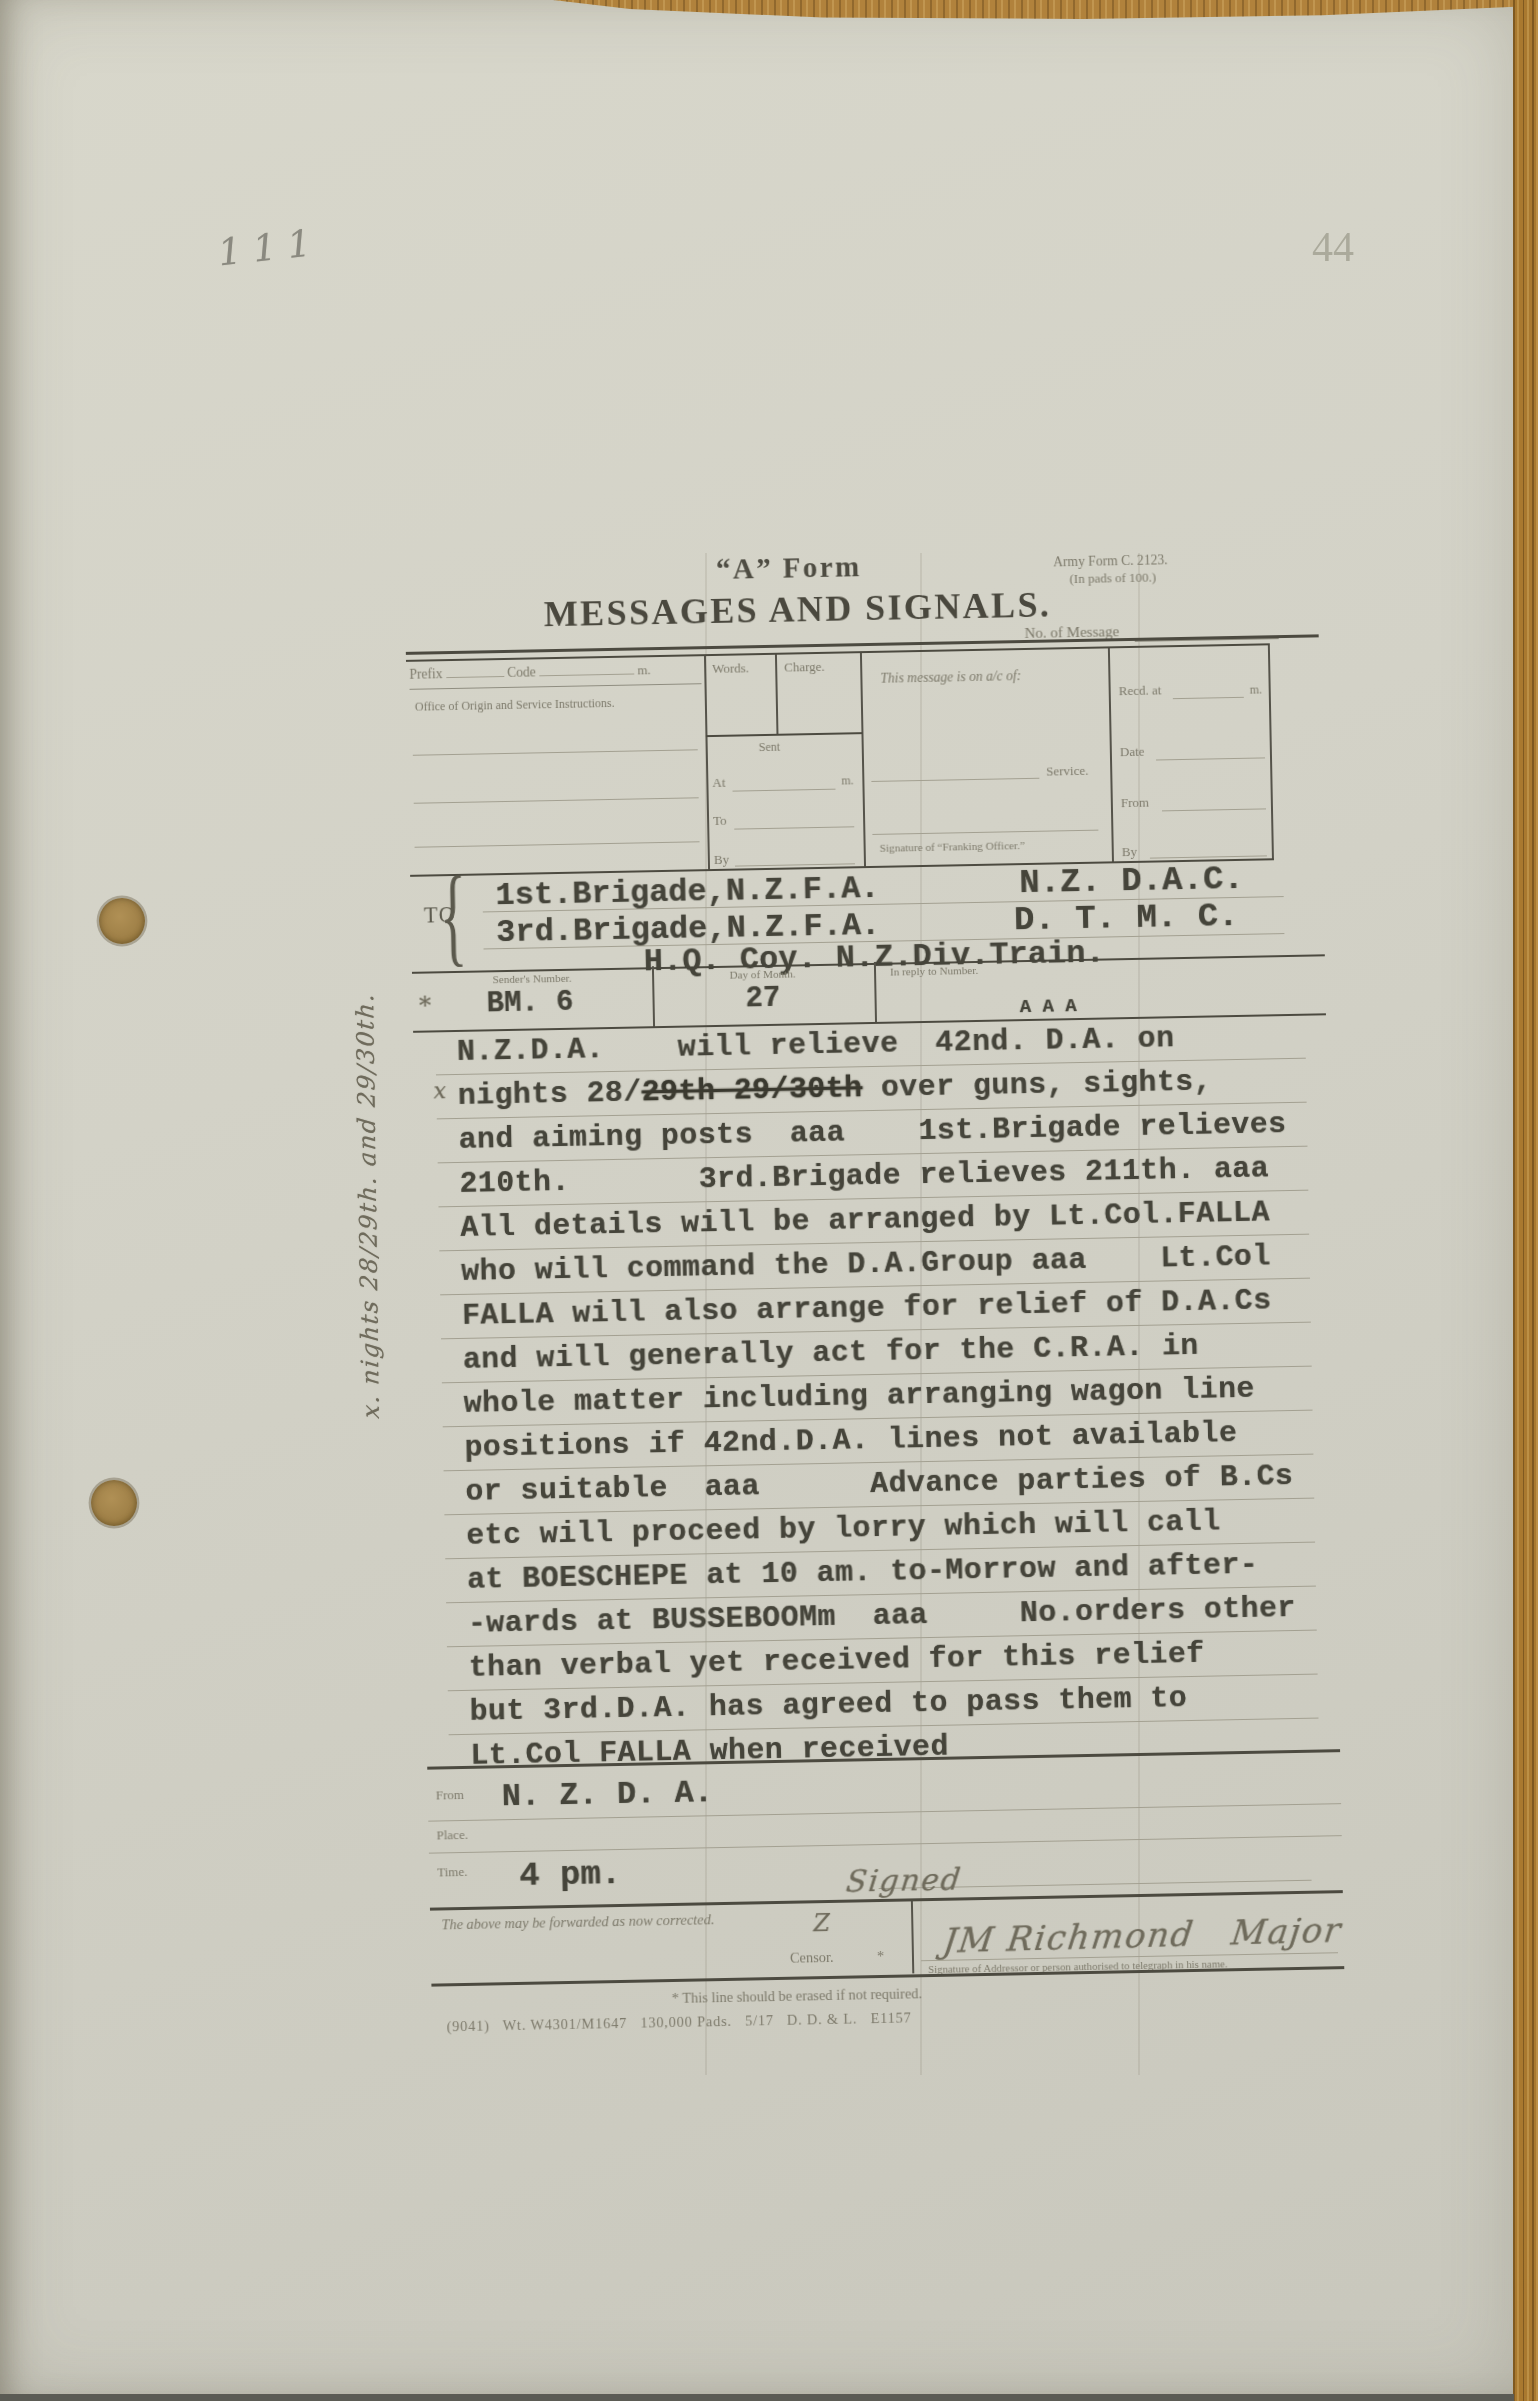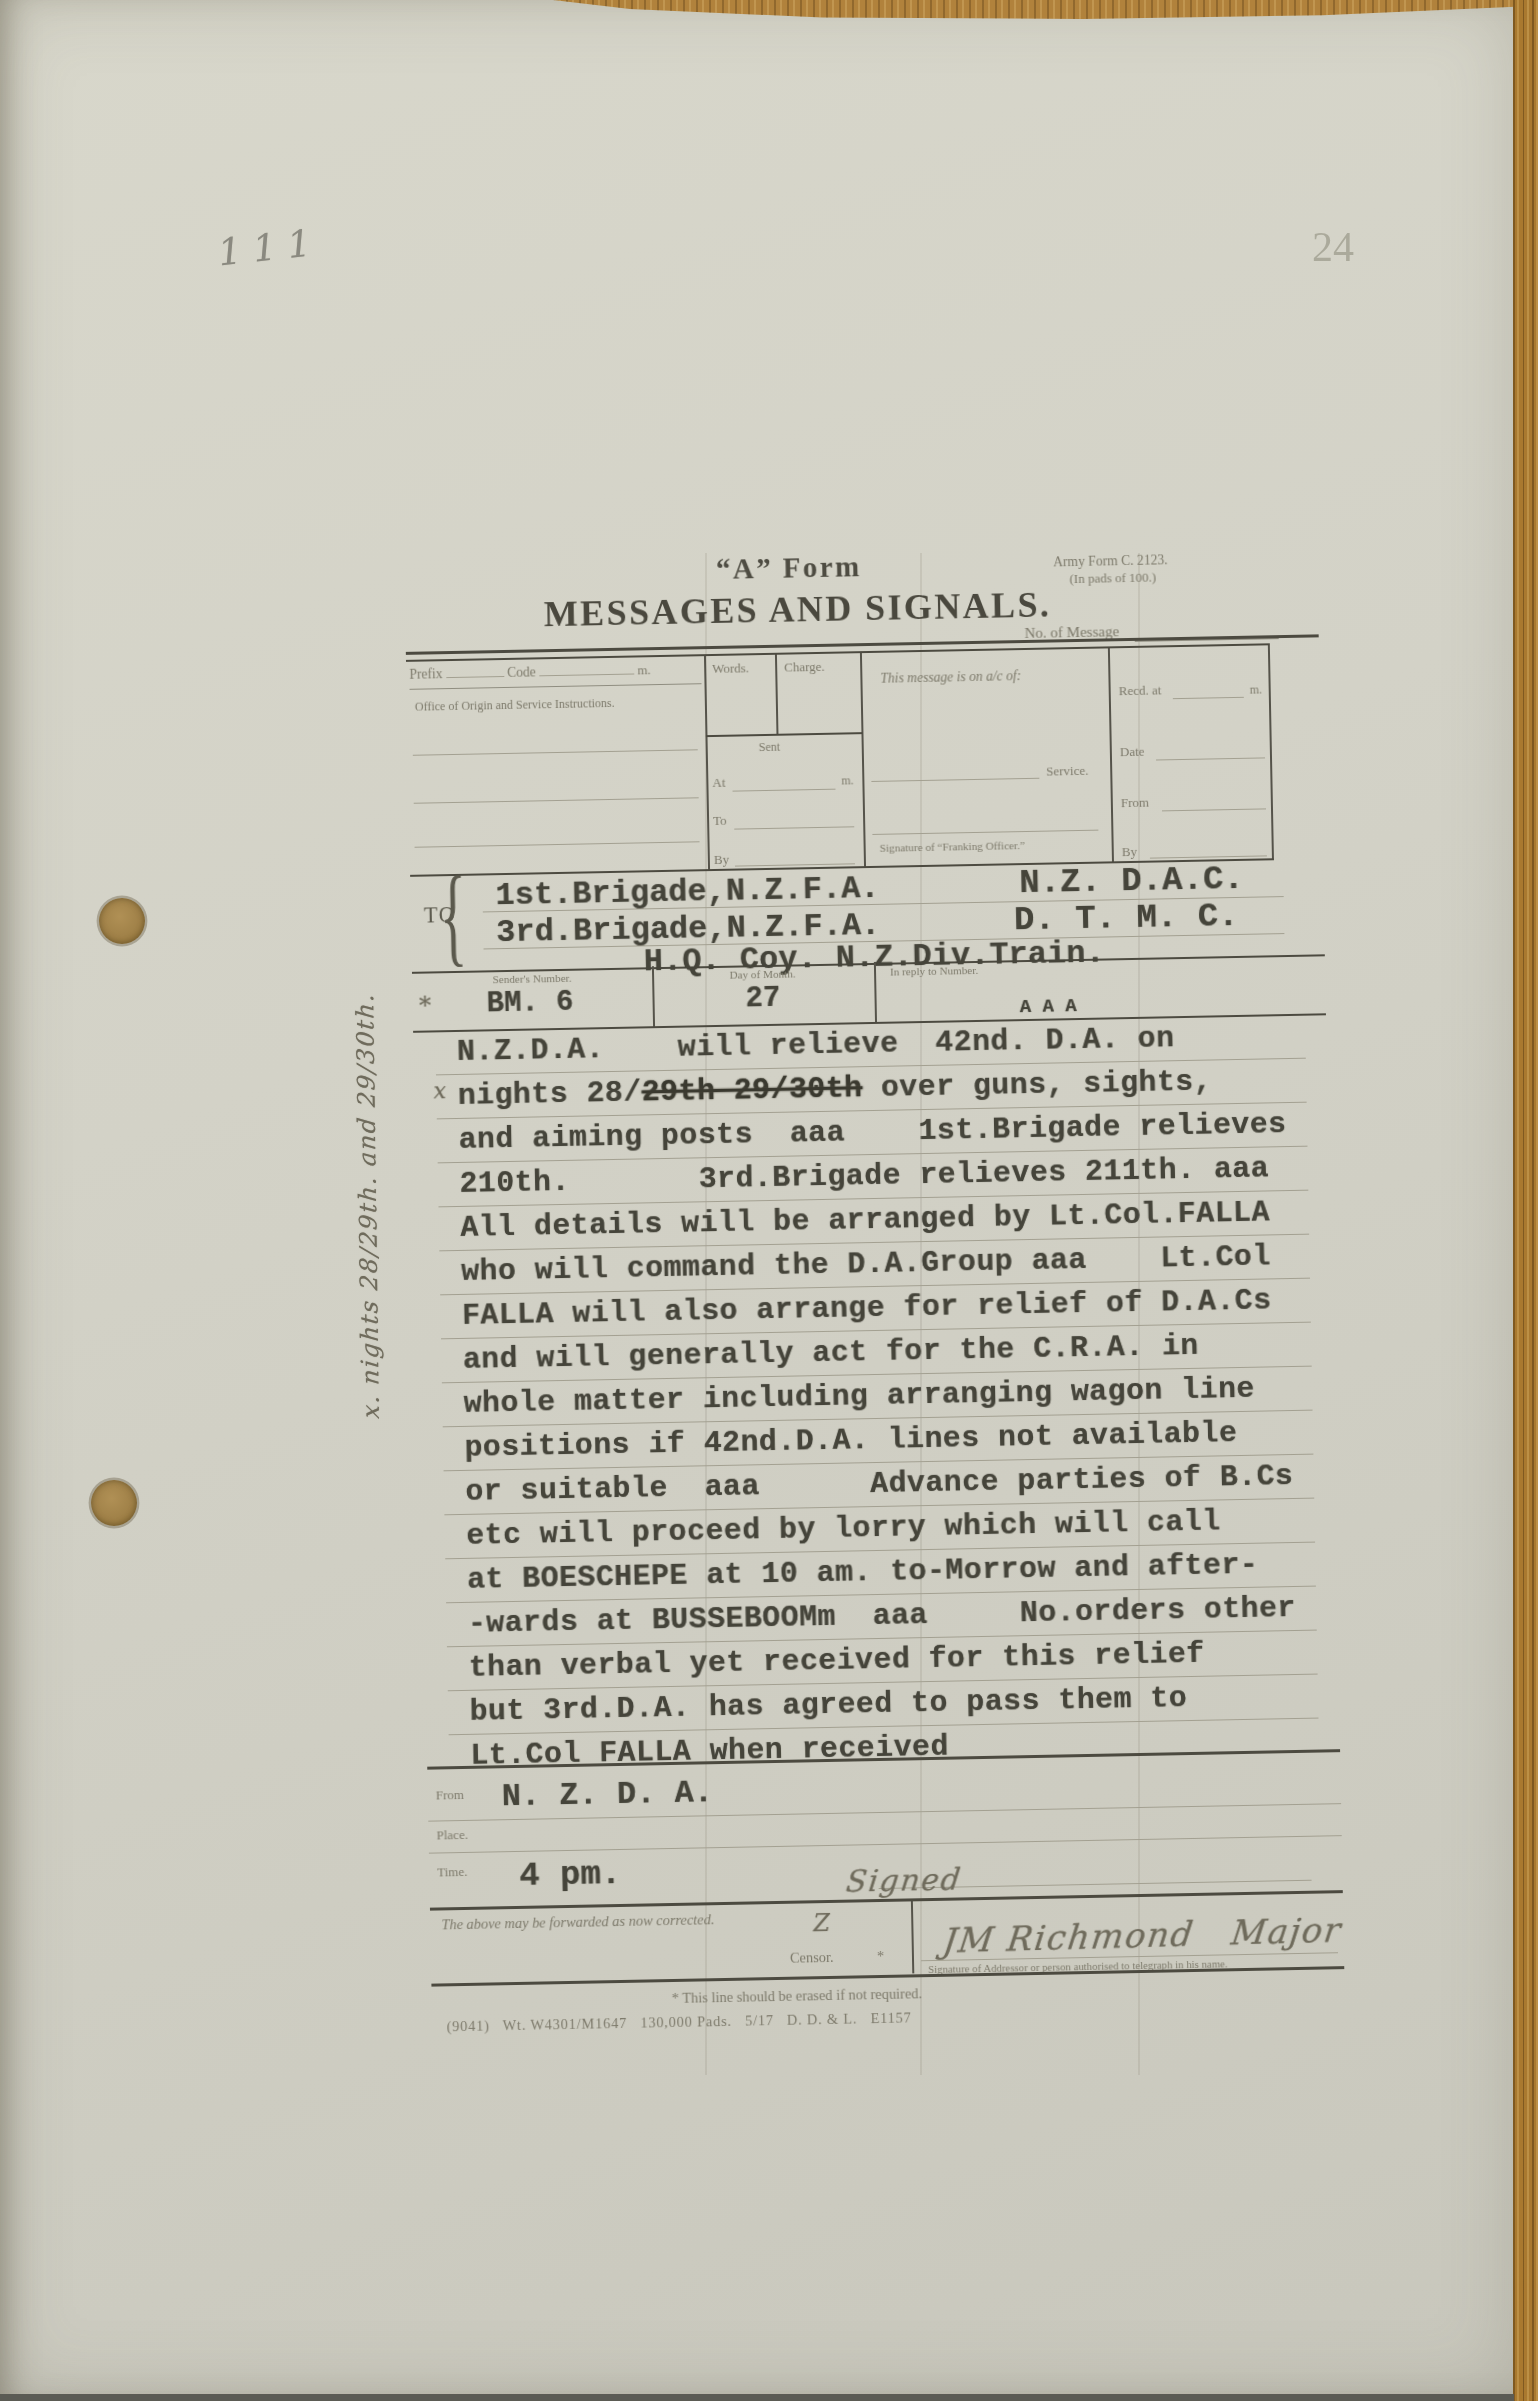--- a/index.html
+++ b/index.html
@@ -50,21 +50,21 @@
   <div id="paper">
     <div class="crease" style="left:705px;"></div>
     <div class="crease" style="left:920px;"></div>
     <div class="crease" style="left:1138px;"></div>
   </div>
 
   <div class="hole" style="left:99px;top:898px;"></div>
   <div class="hole" style="left:91px;top:1480px;"></div>
 
   <div class="abs hand" style="left:218px;top:226px;font-size:37px;letter-spacing:11.2px;opacity:.55;transform:rotate(-6deg);color:#4d4c44;">111</div>
-  <div class="abs print" style="left:1312px;top:223px;font-size:42px;opacity:.4;color:#6e6d5a;">24</div>
+  <div class="abs print" style="left:1312px;top:223px;font-size:42px;opacity:.4;color:#6e6d5a;">44</div>
 
   <div class="abs hand" style="left:357px;top:1417px;width:529px;font-size:24px;transform:rotate(-90.8deg) skewX(-6deg);transform-origin:0 0;">x. nights 28/29th. and 29/30th.</div>
 
   <div id="form">
 
     <div class="abs print" style="left:0;top:21px;width:769px;text-align:center;font-size:29px;font-weight:700;letter-spacing:2.4px;color:#4e4c42;">“A”  Form</div>
     <div class="abs print faded" style="left:649px;top:29px;font-size:13.6px;">Army Form C. 2123.</div>
     <div class="abs print faded" style="left:665px;top:46px;font-size:13px;">(In pads of 100.)</div>
     <div class="abs print" style="left:0;top:58px;width:785px;text-align:center;font-size:36px;font-weight:700;letter-spacing:2.4px;color:#4a483e;">MESSAGES AND SIGNALS.</div>
     <div class="abs print faded" style="left:619px;top:99px;font-size:15px;">No. of Message</div>

